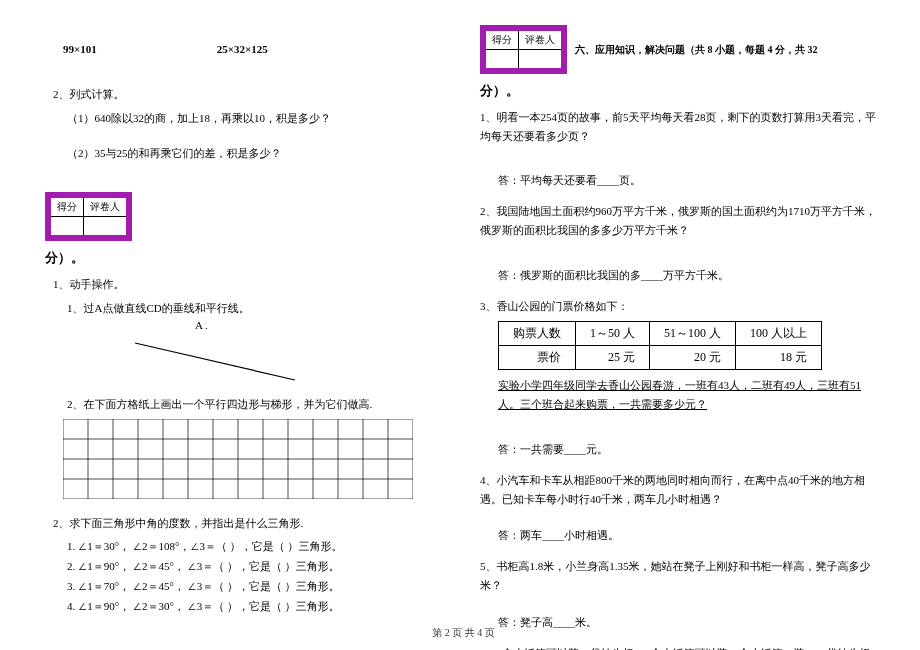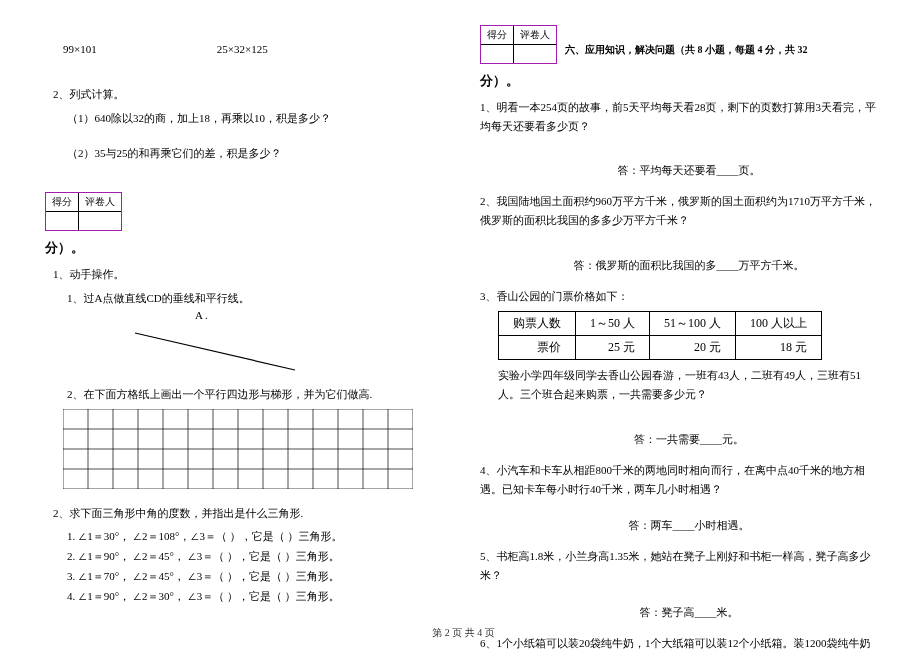--- a/index.html
+++ b/index.html
@@ -26,21 +26,21 @@
       bottom: 10px;
       left: 0;
       right: 12px;
       text-align: center;
       font-size: 10px;
       color: #333;
       padding-left: 19px;
     }
     .score-box {
       display: inline-flex;
-      border: 1px solid #a21caf;
+      border: 6px solid #a21caf;
       margin-right: 8px;
       vertical-align: top;
     }
     .score-cell {
       border-right: 1px solid #000;
       font-size: 10px;
       display: flex;
       flex-direction: column;
     }
     .score-cell:last-child { border-right: none; }
@@ -60,33 +60,34 @@
     }
     .section-row {
       display: flex;
       align-items: flex-start;
       margin-bottom: 6px;
     }
     .q-math-row {
       display: flex;
       margin-bottom: 30px;
       margin-top: 18px;
+      font-weight: bold;
     }
     .q-math-row span:first-child { margin-left: 18px; margin-right: 120px; }
     .q-item { margin: 5px 0 5px 8px; line-height: 1.7; }
     .q-sub { margin-left: 22px; line-height: 1.8; }
     .para { margin: 6px 0; line-height: 1.7; }
     .spacer-lg { height: 28px; }
     .spacer-md { height: 16px; }
     .spacer-sm { height: 8px; }
     .diag-svg { margin: 4px 0 8px 80px; }
     .grid-svg { margin: 4px 0 8px 18px; }
     .big-bold { font-weight: bold; font-size: 13px; margin: 8px 0; }
     .angle-list div { margin-left: 22px; line-height: 1.8; white-space: nowrap;}
-    .ans-line { margin: 6px 0 14px 18px; text-align: center; }
+    .ans-line { margin: 6px 0 14px 18px; }
     .ticket-table {
       border-collapse: collapse;
       margin: 5px 0 5px 18px;
     }
     .ticket-table td {
       border: 1px solid #000;
       padding: 3px 14px;
       text-align: right;
       font-size: 12px;
     }
@@ -201,21 +202,21 @@
       <td>100 人以上</td>
     </tr>
     <tr>
       <td>票价</td>
       <td>25 元</td>
       <td>20 元</td>
       <td>18 元</td>
     </tr>
   </tbody>
     </table>
-  <div class="para" style="margin-left:18px;">实验小学四年级同学去香山公园春游，一班有43人，二班有49人，三班有51人。三个班合起来购票，一共需要多少元？</div>
+  <div class="para" style="margin-left:18px;text-decoration:underline;">实验小学四年级同学去香山公园春游，一班有43人，二班有49人，三班有51人。三个班合起来购票，一共需要多少元？</div>
   <div class="spacer-md"></div>
   <div class="ans-line">答：一共需要____元。</div>
 
   <div class="para">4、小汽车和卡车从相距800千米的两地同时相向而行，在离中点40千米的地方相遇。已知卡车每小时行40千米，两车几小时相遇？</div>
   <div class="spacer-sm"></div>
   <div class="ans-line">答：两车____小时相遇。</div>
 
   <div class="para">5、书柜高1.8米，小兰身高1.35米，她站在凳子上刚好和书柜一样高，凳子高多少米？</div>
   <div class="spacer-sm"></div>
   <div class="ans-line">答：凳子高____米。</div>

